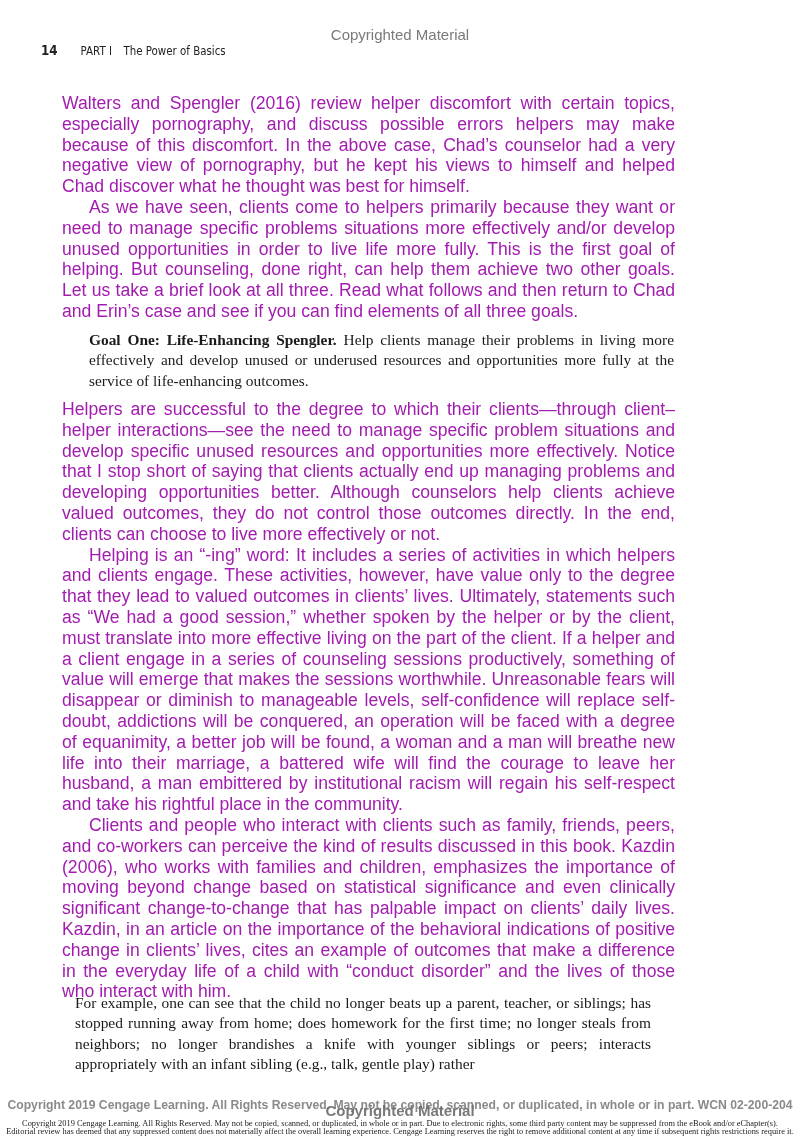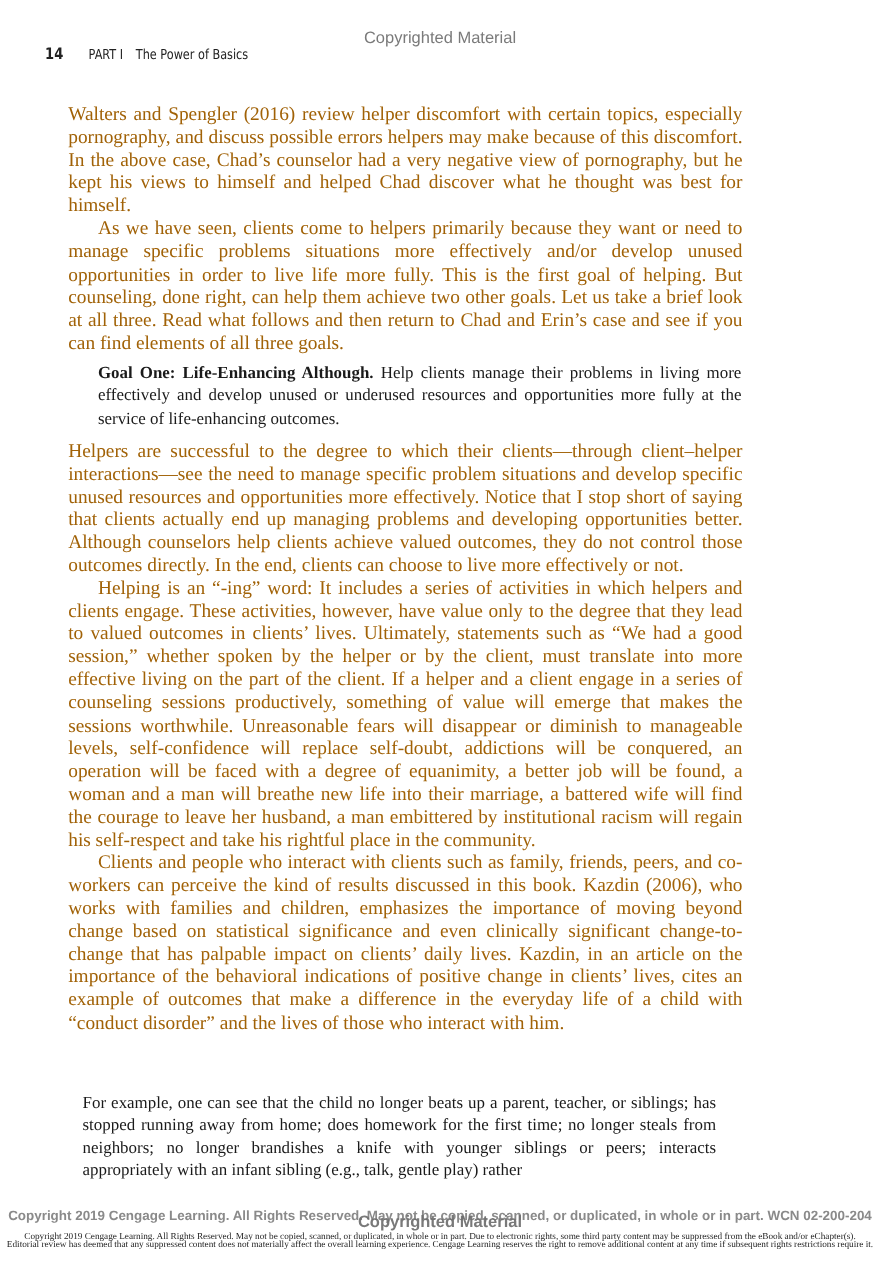--- a/index.html
+++ b/index.html
@@ -12,22 +12,22 @@
   .watermark-top span { position: relative; left: 0; }
   .running-head {
     position: absolute; left: 41px; top: 42px;
     font-family: "DejaVu Sans", sans-serif; font-size: 12.5px; color: #222;
     transform: scaleX(0.82); transform-origin: left center; white-space: nowrap;
   }
   .running-head .page-num { font-weight: bold; font-size: 14.5px; margin-right: 24px; }
   .running-head .part { margin-right: 10px; }
   .text {
     position: absolute; left: 62px; width: 613px;
-    font-family: Liberation Serif, serif; font-size: 17.6px; line-height: 20.8px;
-    text-align: justify; color: #a16207;
+    font-family: Liberation Sans, sans-serif; font-size: 17.6px; line-height: 20.8px;
+    text-align: justify; color: #a21caf;
   }
   .text p { margin: 0; hyphens: manual; }
   .text p.indent { text-indent: 27px; }
   .block {
     position: absolute; left: 89px; width: 585px;
     font-family: "Liberation Serif", serif; font-size: 15.4px; line-height: 20.3px;
     text-align: justify; color: #1a1a1a;
   }
   .block p { margin: 0; }
   .block b { font-weight: bold; }
@@ -61,21 +61,21 @@
   <span class="part">PART I</span>
   <span>The Power of Basics</span>
 </div>
 
 <div class="text" style="top:93px;">
   <p>Walters and Spengler (2016) review helper discomfort with certain topics, espe­cially pornography, and discuss possible errors helpers may make because of this discomfort. In the above case, Chad’s counselor had a very negative view of pornography, but he kept his views to himself and helped Chad discover what he thought was best for himself.</p>
   <p class="indent">As we have seen, clients come to helpers primarily because they want or need to manage specific problems situations more effectively and/or develop unused opportunities in order to live life more fully. This is the first goal of helping. But counseling, done right, can help them achieve two other goals. Let us take a brief look at all three. Read what follows and then return to Chad and Erin’s case and see if you can find elements of all three goals.</p>
 </div>
 
 <div class="block" style="top:330px;">
-  <p><b>Goal One: Life-Enhancing Although.</b><span> Help clients manage their problems in living more effectively and develop unused or underused resources and opportunities more fully at the service of life-enhancing outcomes.</span></p>
+  <p><b>Goal One: Life-Enhancing Spengler.</b><span> Help clients manage their problems in living more effectively and develop unused or underused resources and opportunities more fully at the service of life-enhancing outcomes.</span></p>
 </div>
 
 <div class="text" style="top:399px;">
   <p>Helpers are successful to the degree to which their clients—through client–helper interactions—see the need to manage specific problem situations and develop specific unused resources and opportunities more effectively. Notice that I stop short of saying that clients actually end up managing problems and developing opportunities better. Although counselors help clients achieve valued outcomes, they do not control those outcomes directly. In the end, clients can choose to live more effectively or not.</p>
   <p class="indent">Helping is an “-ing” word: It includes a series of activities in which helpers and clients engage. These activities, however, have value only to the degree that they lead to valued outcomes in clients’ lives. Ultimately, statements such as “We had a good session,” whether spoken by the helper or by the client, must translate into more effective living on the part of the client. If a helper and a client engage in a series of counseling sessions productively, something of value will emerge that makes the sessions worthwhile. Unreasonable fears will disap­pear or diminish to manageable levels, self-confidence will replace self-doubt, addictions will be conquered, an operation will be faced with a degree of equa­nimity, a better job will be found, a woman and a man will breathe new life into their marriage, a battered wife will find the courage to leave her husband, a man embittered by institutional racism will regain his self-respect and take his rightful place in the community.</p>
   <p class="indent">Clients and people who interact with clients such as family, friends, peers, and co-workers can perceive the kind of results discussed in this book. Kazdin (2006), who works with families and children, emphasizes the importance of moving beyond change based on statistical significance and even clinically significant change-to-change that has palpable impact on clients’ daily lives. Kazdin, in an article on the importance of the behavioral indications of positive change in cli­ents’ lives, cites an example of outcomes that make a difference in the everyday life of a child with “conduct disorder” and the lives of those who interact with him.</p>
 </div>
 
 <div class="block example" style="top:993px;">
   <p>For example, one can see that the child no longer beats up a parent, teacher, or sib­lings; has stopped running away from home; does homework for the first time; no longer steals from neighbors; no longer brandishes a knife with younger siblings or peers; interacts appropriately with an infant sibling (e.g., talk, gentle play) rather</p>

